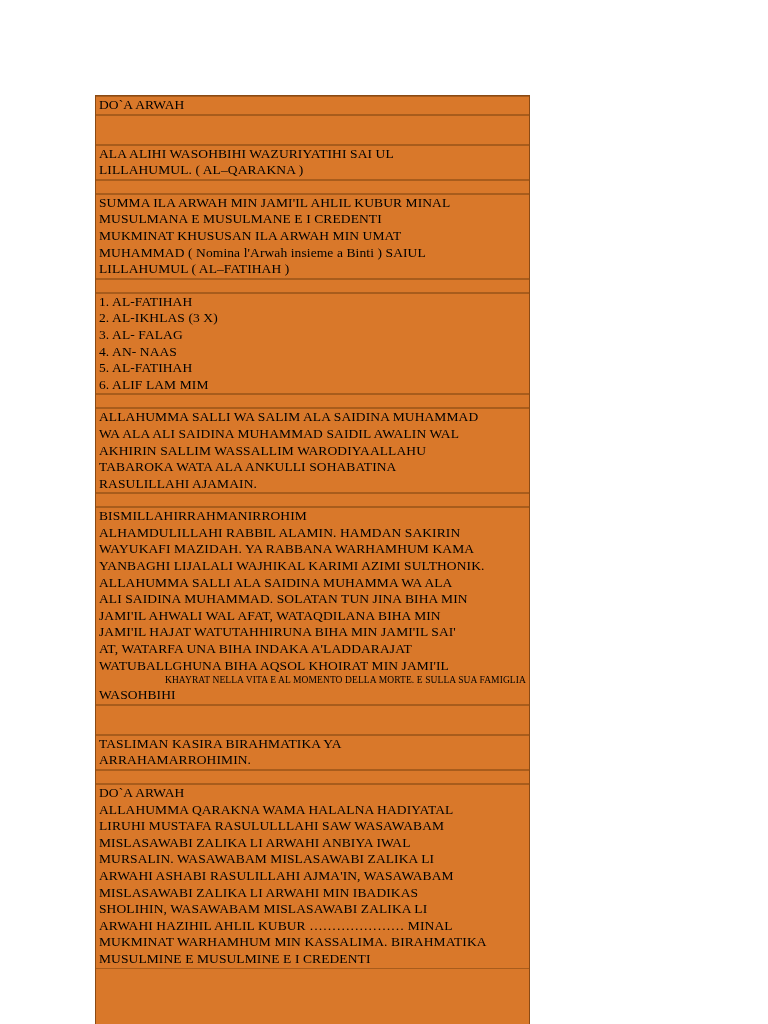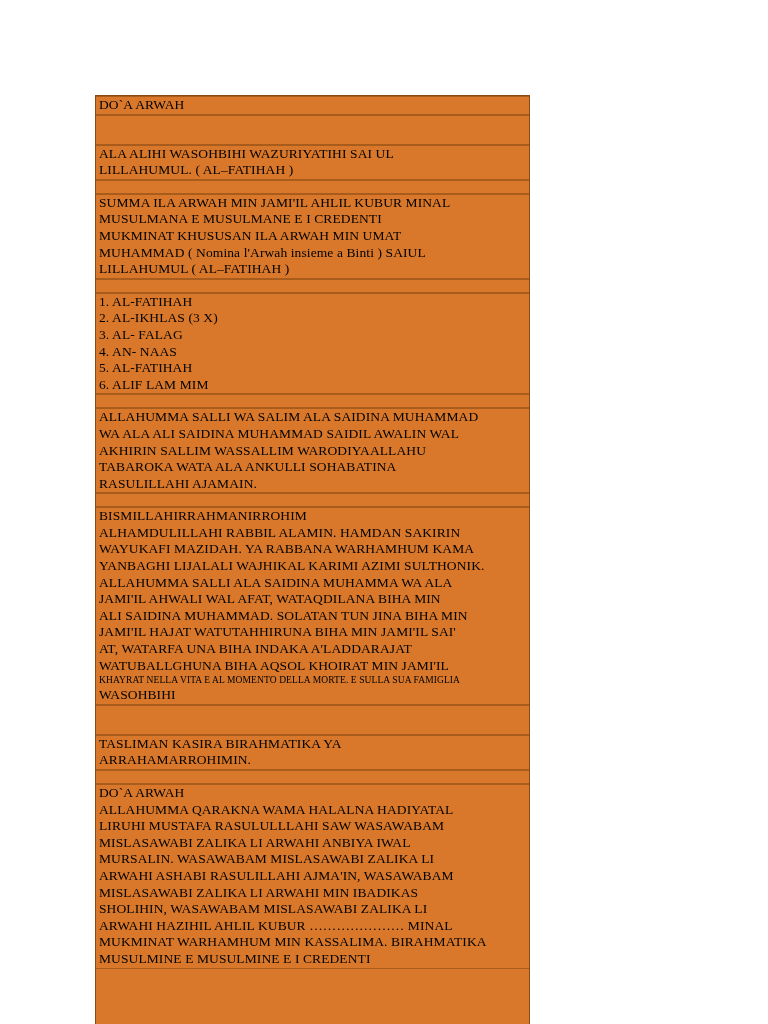--- a/index.html
+++ b/index.html
@@ -47,39 +47,40 @@
     font-size: 13.5px;
     line-height: 16.6px;
     color: #000000;
     white-space: pre-wrap;
     letter-spacing: 0.1px;
   }
   .line.small {
     font-size: 9.5px;
     line-height: 13px;
     letter-spacing: 0.1px;
+    text-align: right;
   }
   .line.num {
     line-height: 16.6px;
   }
 </style>
 </head>
 <body>
 
 <div id="doc-page">
 
   <div class="block">
     <div class="line">DO`A ARWAH</div>
   </div>
 
   <div class="spacer-tall"></div>
 
   <div class="block">
     <div class="line">ALA ALIHI WASOHBIHI WAZURIYATIHI SAI UL</div>
-    <div class="line">LILLAHUMUL. ( AL–FATIHAH )</div>
+    <div class="line">LILLAHUMUL. ( AL–QARAKNA )</div>
   </div>
 
   <div class="spacer"></div>
 
   <div class="block">
     <div class="line">SUMMA ILA ARWAH MIN JAMI'IL AHLIL KUBUR MINAL</div>
     <div class="line">MUSULMANA E MUSULMANE E I CREDENTI</div>
     <div class="line">MUKMINAT KHUSUSAN ILA ARWAH MIN UMAT</div>
     <div class="line">MUHAMMAD ( Nomina l'Arwah insieme a Binti ) SAIUL</div>
     <div class="line">LILLAHUMUL ( AL–FATIHAH )</div>
@@ -107,22 +108,22 @@
   </div>
 
   <div class="spacer"></div>
 
   <div class="block">
     <div class="line">BISMILLAHIRRAHMANIRROHIM</div>
     <div class="line">ALHAMDULILLAHI RABBIL ALAMIN. HAMDAN SAKIRIN</div>
     <div class="line">WAYUKAFI MAZIDAH. YA RABBANA WARHAMHUM KAMA</div>
     <div class="line">YANBAGHI LIJALALI WAJHIKAL KARIMI AZIMI SULTHONIK.</div>
     <div class="line">ALLAHUMMA SALLI ALA SAIDINA MUHAMMA WA ALA</div>
+    <div class="line">ALI SAIDINA MUHAMMAD. SOLATAN TUN JINA BIHA MIN</div>
     <div class="line">JAMI'IL AHWALI WAL AFAT, WATAQDILANA BIHA MIN</div>
-    <div class="line">ALI SAIDINA MUHAMMAD. SOLATAN TUN JINA BIHA MIN</div>
     <div class="line">JAMI'IL HAJAT WATUTAHHIRUNA BIHA MIN JAMI'IL SAI'</div>
     <div class="line">AT, WATARFA UNA BIHA INDAKA A'LADDARAJAT</div>
     <div class="line">WATUBALLGHUNA BIHA AQSOL KHOIRAT MIN JAMI'IL</div>
     <div class="line small">KHAYRAT NELLA VITA E AL MOMENTO DELLA MORTE. E SULLA SUA FAMIGLIA</div>
     <div class="line">WASOHBIHI</div>
   </div>
 
   <div class="spacer-tall"></div>
 
   <div class="block">

